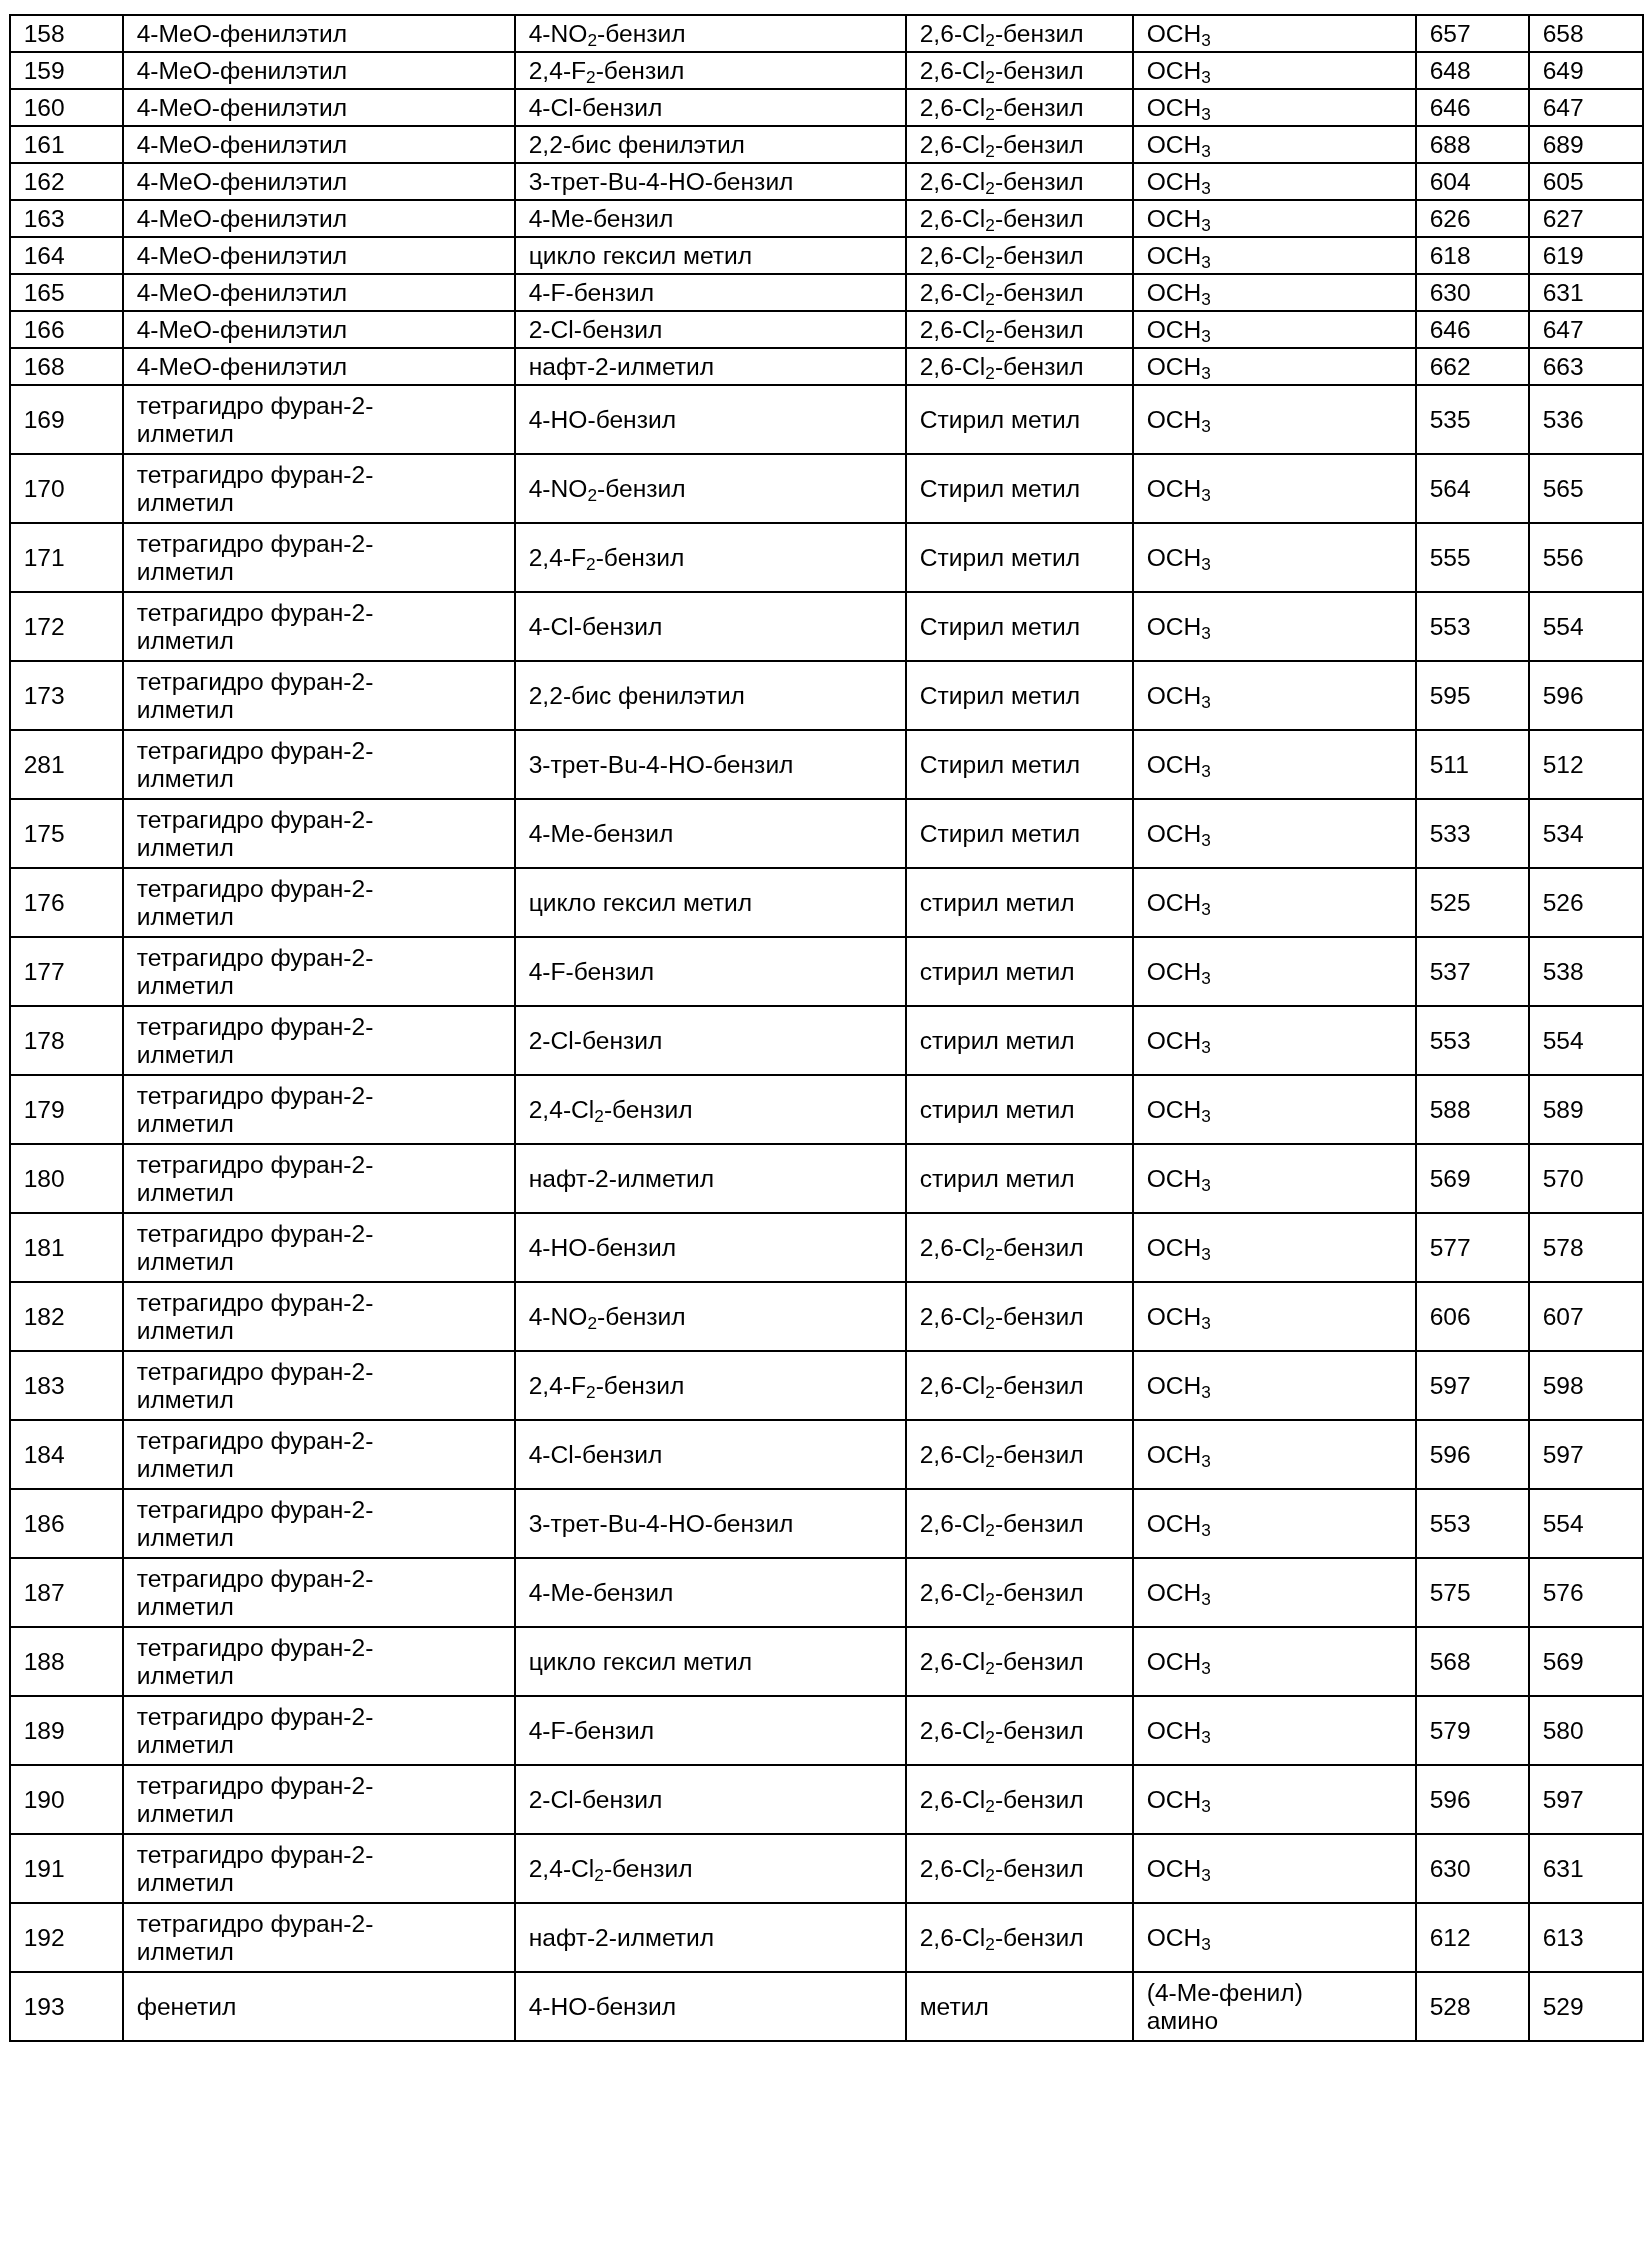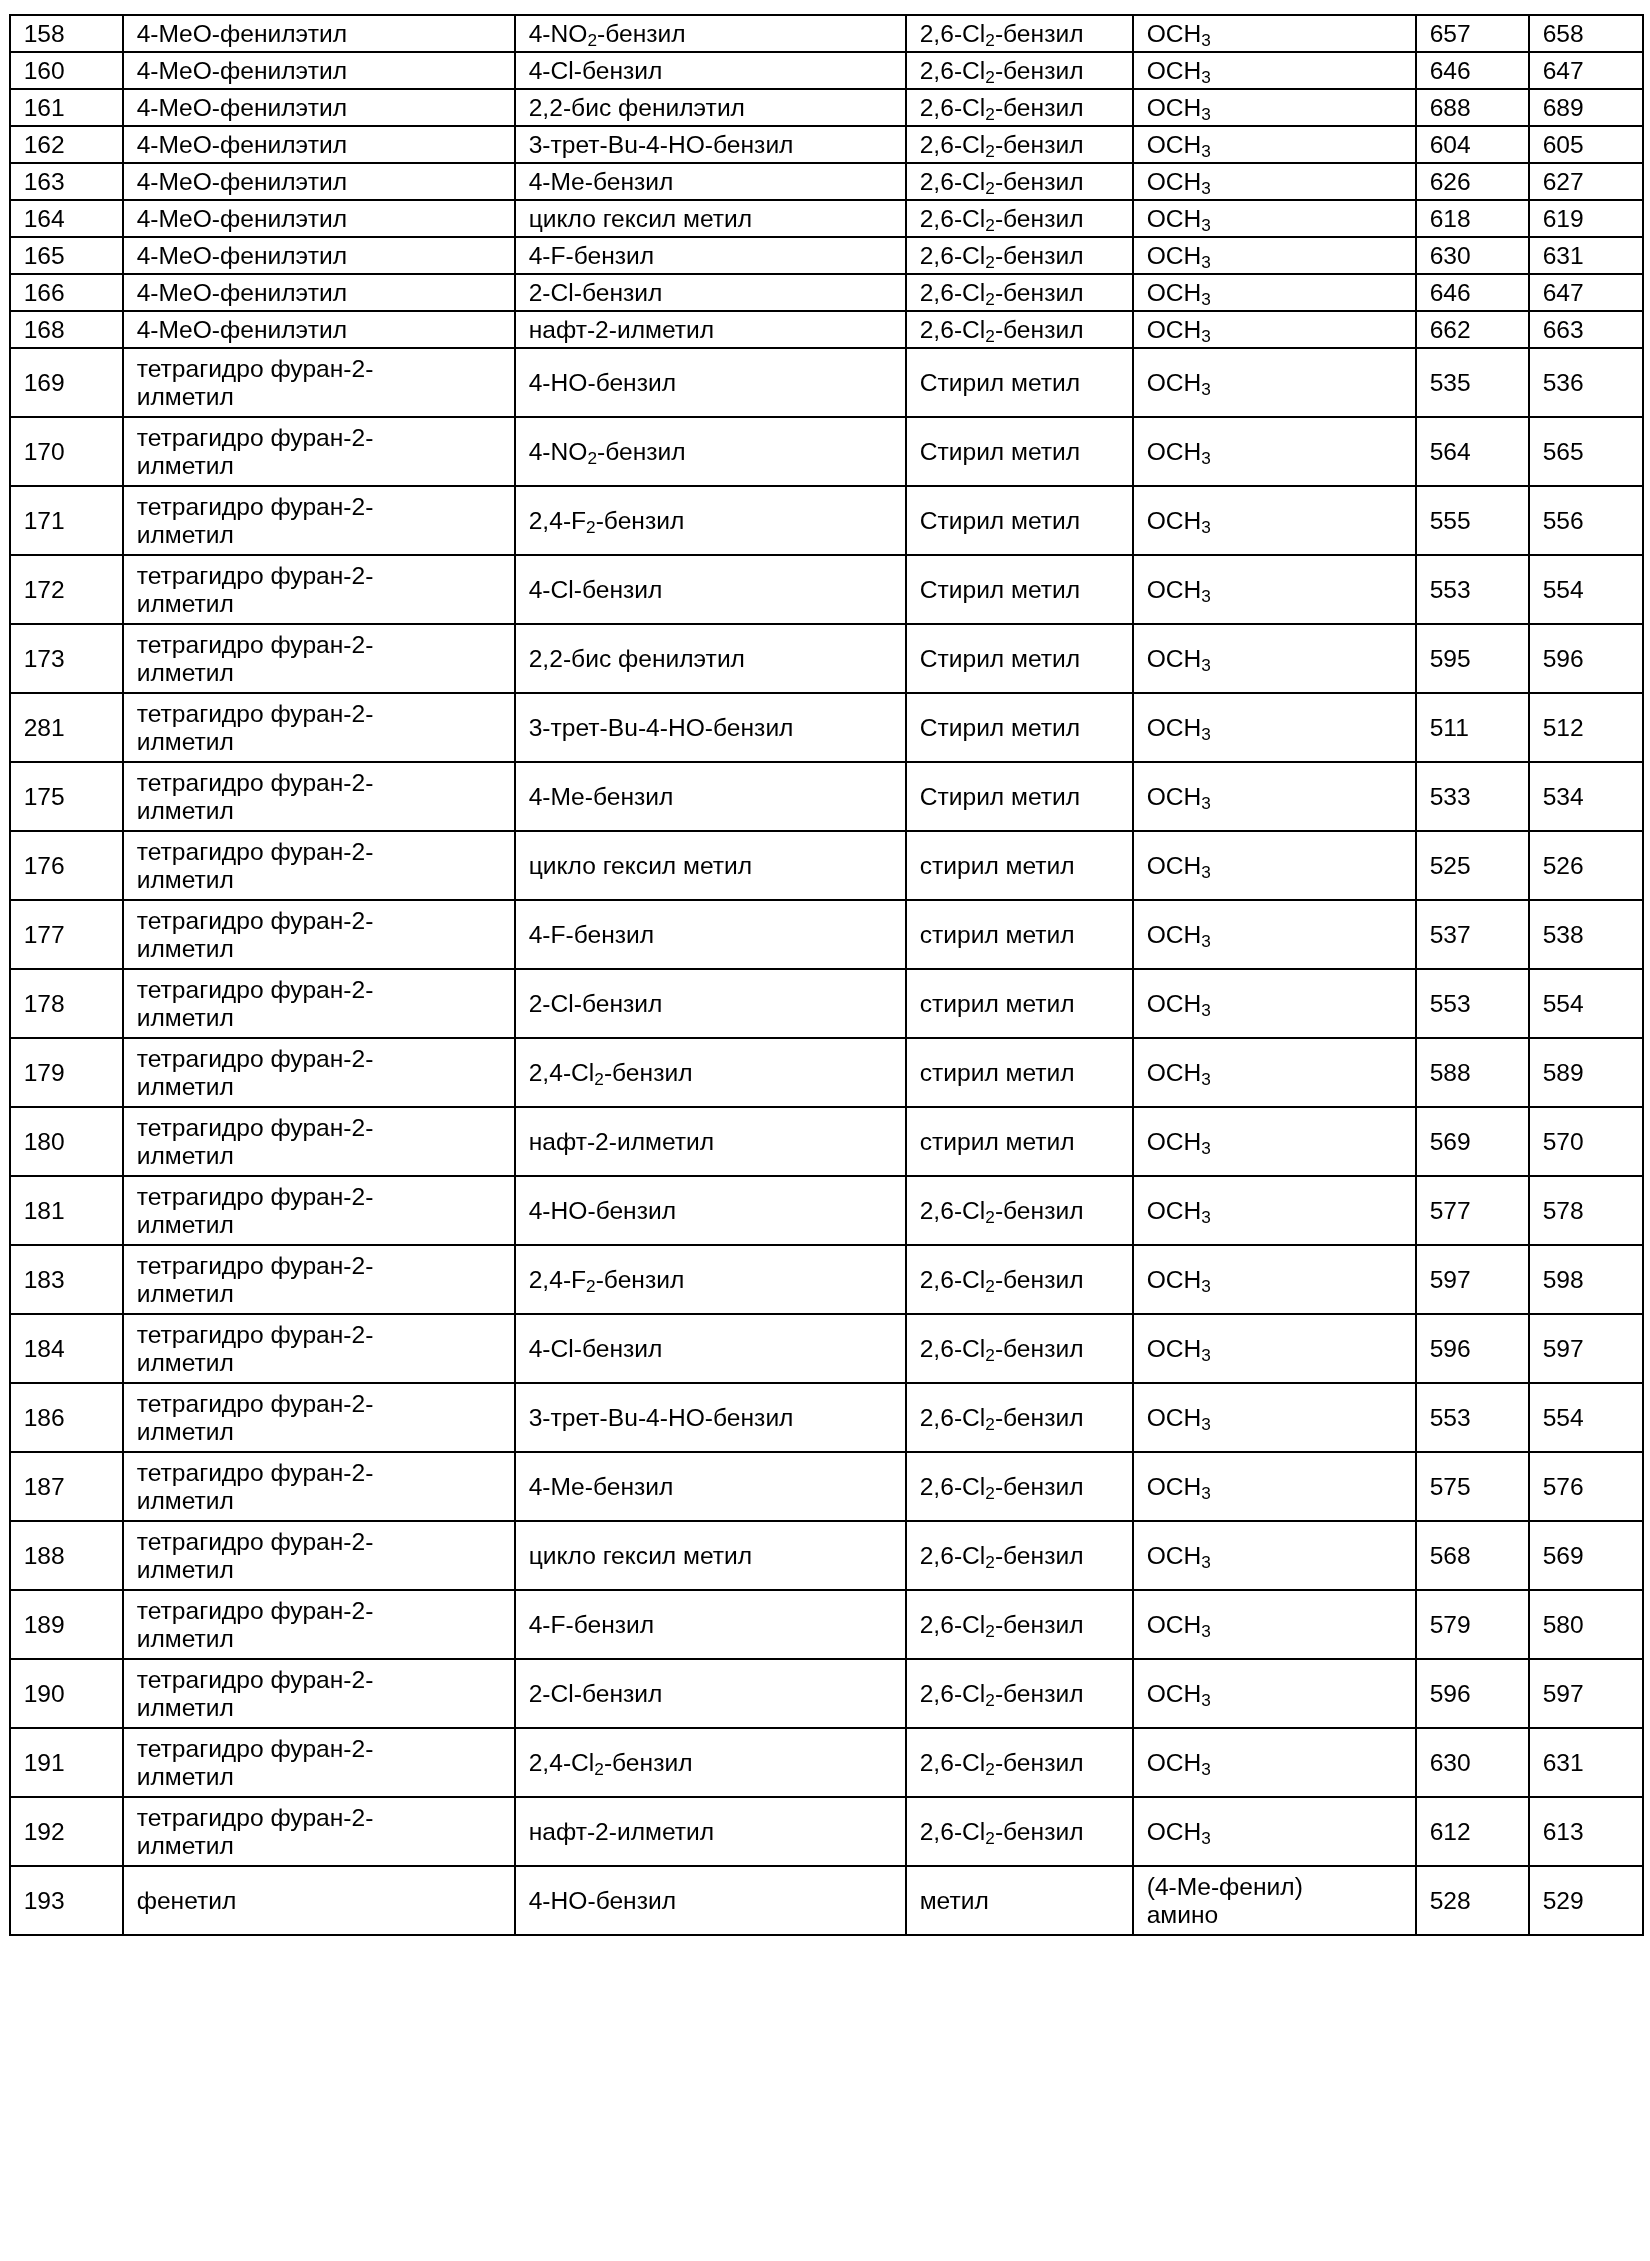--- a/index.html
+++ b/index.html
@@ -30,20 +30,29 @@
       <tr class="single">
         <td>158</td>
         <td>4-MeO-фенилэтил</td>
         <td>4-NO<sub>2</sub>-бензил</td>
         <td>2,6-Cl<sub>2</sub>-бензил</td>
         <td>OCH<sub>3</sub></td>
         <td>657</td>
         <td>658</td>
       </tr>
       <tr class="single">
+        <td>159</td>
+        <td>4-MeO-фенилэтил</td>
+        <td>2,4-F<sub>2</sub>-бензил</td>
+        <td>2,6-Cl<sub>2</sub>-бензил</td>
+        <td>OCH<sub>3</sub></td>
+        <td>648</td>
+        <td>649</td>
+      </tr>
+      <tr class="single">
         <td>160</td>
         <td>4-MeO-фенилэтил</td>
         <td>4-Cl-бензил</td>
         <td>2,6-Cl<sub>2</sub>-бензил</td>
         <td>OCH<sub>3</sub></td>
         <td>646</td>
         <td>647</td>
       </tr>
       <tr class="single">
         <td>161</td>
@@ -217,20 +226,29 @@
         <td>570</td>
       </tr>
       <tr class="double">
         <td>181</td>
         <td>тетрагидро фуран-2-<br>илметил</td>
         <td>4-HO-бензил</td>
         <td>2,6-Cl<sub>2</sub>-бензил</td>
         <td>OCH<sub>3</sub></td>
         <td>577</td>
         <td>578</td>
+      </tr>
+      <tr class="double">
+        <td>182</td>
+        <td>тетрагидро фуран-2-<br>илметил</td>
+        <td>4-NO<sub>2</sub>-бензил</td>
+        <td>2,6-Cl<sub>2</sub>-бензил</td>
+        <td>OCH<sub>3</sub></td>
+        <td>606</td>
+        <td>607</td>
       </tr>
       <tr class="double">
         <td>183</td>
         <td>тетрагидро фуран-2-<br>илметил</td>
         <td>2,4-F<sub>2</sub>-бензил</td>
         <td>2,6-Cl<sub>2</sub>-бензил</td>
         <td>OCH<sub>3</sub></td>
         <td>597</td>
         <td>598</td>
       </tr>

